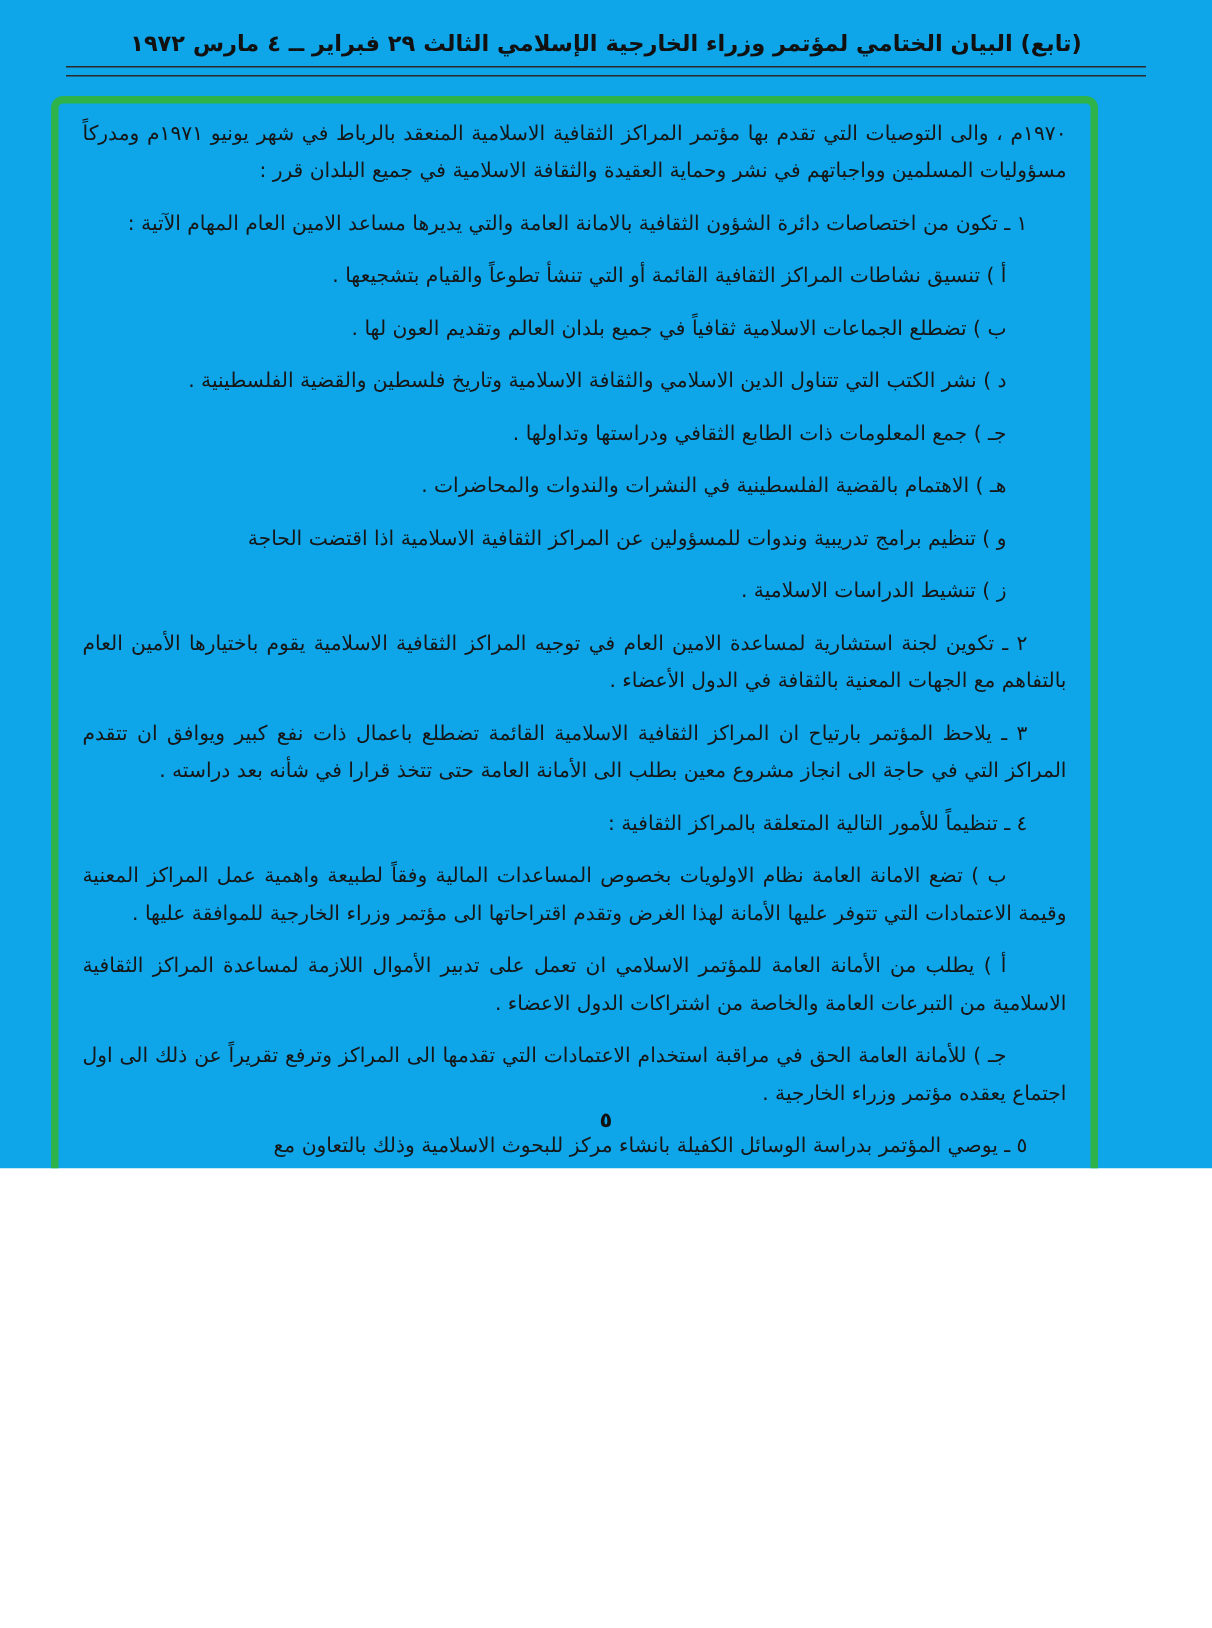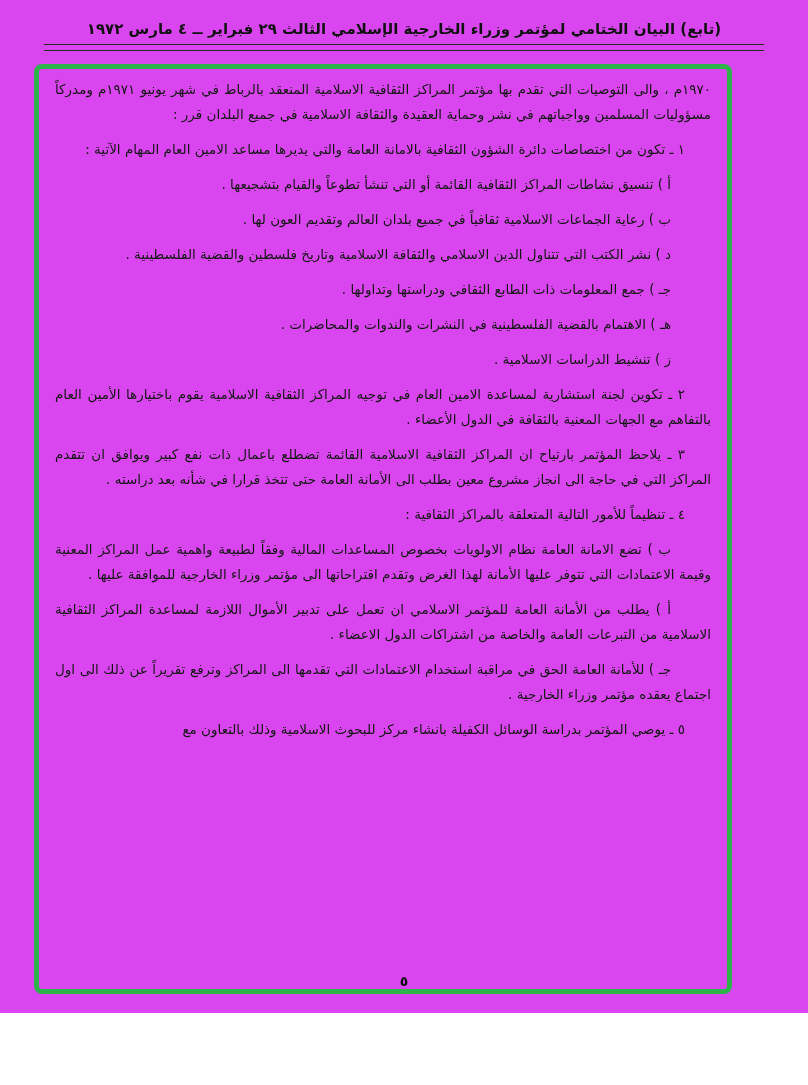--- a/index.html
+++ b/index.html
@@ -3,23 +3,23 @@
 <meta charset="utf-8">
 <style>
   html, body {
     margin: 0;
     padding: 0;
     background: #ffffff;
   }
   .page {
     position: relative;
     width: 808px;
-    height: 1013px;
+    height: 779px;
     margin: 0 auto;
-    background: #d946ef;
+    background: #0ea5e9;
     overflow: hidden;
     font-family: "DejaVu Sans", sans-serif;
     direction: rtl;
     color: #1a1a1a;
   }
   .header {
     padding-top: 20px;
     text-align: center;
   }
   .doc-title {
@@ -85,24 +85,25 @@
     <div class="doc-title">(تابع) البيان الختامي لمؤتمر وزراء الخارجية الإسلامي الثالث ٢٩ فبراير ــ ٤ مارس ١٩٧٢</div>
     <div class="rule"></div>
     <div class="rule thin"></div>
   </div>
 
   <div class="highlight-box" style="border-color: rgb(45, 179, 74);">
     <div class="doc-body">
         <p class="para">١٩٧٠م ، والى التوصيات التي تقدم بها مؤتمر المراكز الثقافية الاسلامية المنعقد بالرباط في شهر يونيو ١٩٧١م ومدركاً مسؤوليات المسلمين وواجباتهم في نشر وحماية العقيدة والثقافة الاسلامية في جميع البلدان قرر :</p>
         <p class="para indent-item">١ ـ تكون من اختصاصات دائرة الشؤون الثقافية بالامانة العامة والتي يديرها مساعد الامين العام المهام الآتية :</p>
         <p class="para indent-sub">أ ) تنسيق نشاطات المراكز الثقافية القائمة أو التي تنشأ تطوعاً والقيام بتشجيعها .</p>
-        <p class="para indent-sub">ب ) رعاية الجماعات الاسلامية ثقافياً في جميع بلدان العالم وتقديم العون لها .</p>
+        <p class="para indent-sub">ب ) تضطلع الجماعات الاسلامية ثقافياً في جميع بلدان العالم وتقديم العون لها .</p>
         <p class="para indent-sub">د ) نشر الكتب التي تتناول الدين الاسلامي والثقافة الاسلامية وتاريخ فلسطين والقضية الفلسطينية .</p>
         <p class="para indent-sub">جـ ) جمع المعلومات ذات الطابع الثقافي ودراستها وتداولها .</p>
         <p class="para indent-sub">هـ ) الاهتمام بالقضية الفلسطينية في النشرات والندوات والمحاضرات .</p>
+        <p class="para indent-sub">و ) تنظيم برامج تدريبية وندوات للمسؤولين عن المراكز الثقافية الاسلامية اذا اقتضت الحاجة</p>
         <p class="para indent-sub">ز ) تنشيط الدراسات الاسلامية .</p>
         <p class="para indent-item">٢ ـ تكوين لجنة استشارية لمساعدة الامين العام في توجيه المراكز الثقافية الاسلامية يقوم باختيارها الأمين العام بالتفاهم مع الجهات المعنية بالثقافة في الدول الأعضاء .</p>
         <p class="para indent-item">٣ ـ يلاحظ المؤتمر بارتياح ان المراكز الثقافية الاسلامية القائمة تضطلع باعمال ذات نفع كبير ويوافق ان تتقدم المراكز التي في حاجة الى انجاز مشروع معين بطلب الى الأمانة العامة حتى تتخذ قرارا في شأنه بعد دراسته .</p>
         <p class="para indent-item">٤ ـ تنظيماً للأمور التالية المتعلقة بالمراكز الثقافية :</p>
         <p class="para indent-sub">ب ) تضع الامانة العامة نظام الاولويات بخصوص المساعدات المالية وفقاً لطبيعة واهمية عمل المراكز المعنية وقيمة الاعتمادات التي تتوفر عليها الأمانة لهذا الغرض وتقدم اقتراحاتها الى مؤتمر وزراء الخارجية للموافقة عليها .</p>
         <p class="para indent-sub">أ ) يطلب من الأمانة العامة للمؤتمر الاسلامي ان تعمل على تدبير الأموال اللازمة لمساعدة المراكز الثقافية الاسلامية من التبرعات العامة والخاصة من اشتراكات الدول الاعضاء .</p>
         <p class="para indent-sub">جـ ) للأمانة العامة الحق في مراقبة استخدام الاعتمادات التي تقدمها الى المراكز وترفع تقريراً عن ذلك الى اول اجتماع يعقده مؤتمر وزراء الخارجية .</p>
         <p class="para indent-item">٥ ـ يوصي المؤتمر بدراسة الوسائل الكفيلة بانشاء مركز للبحوث الاسلامية وذلك بالتعاون مع</p>
       </div>
   </div>

